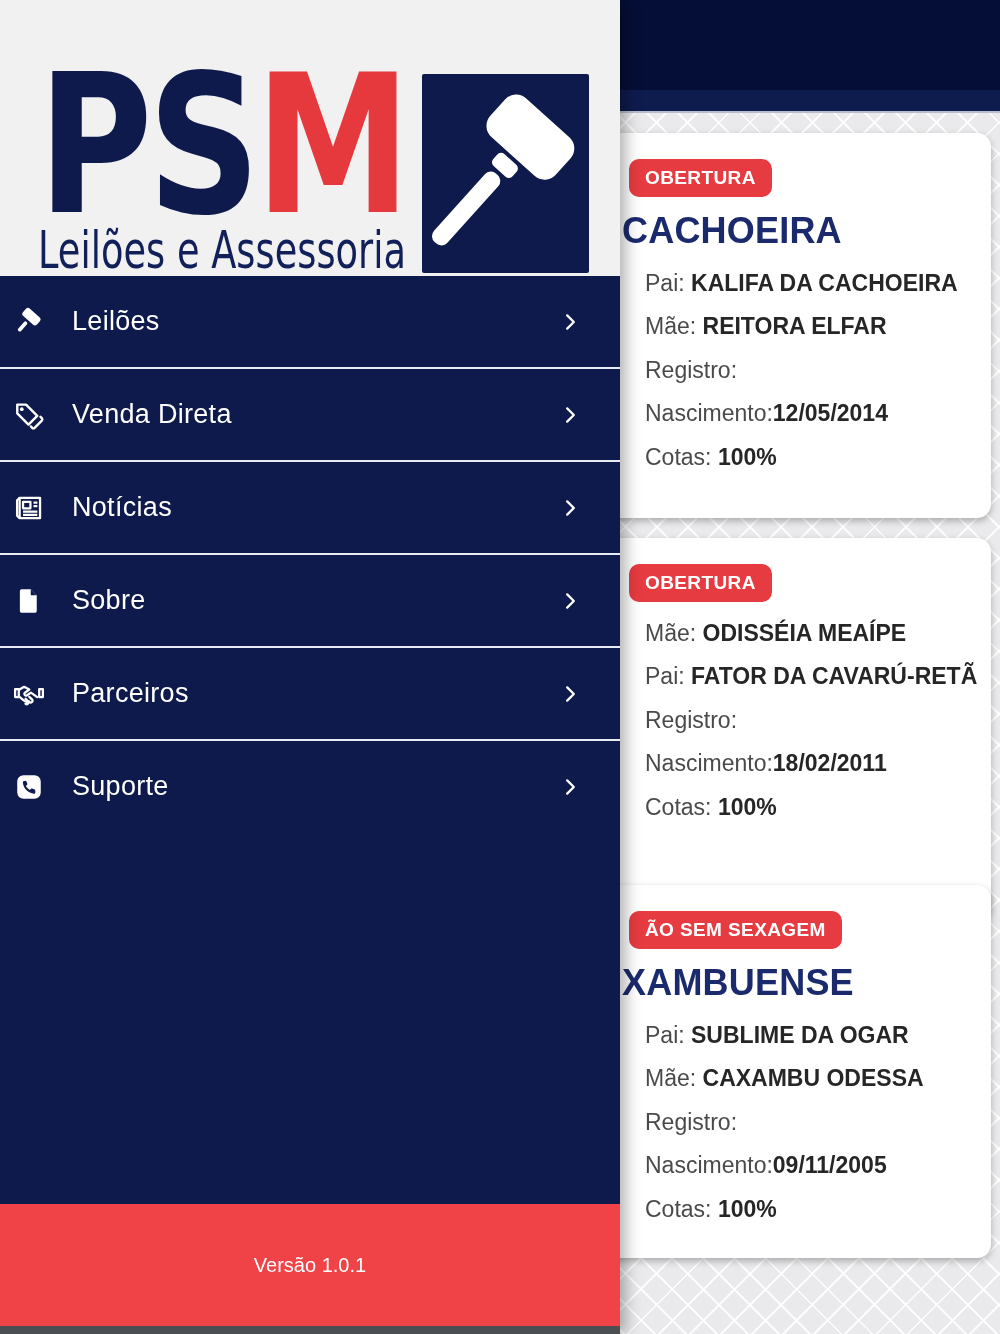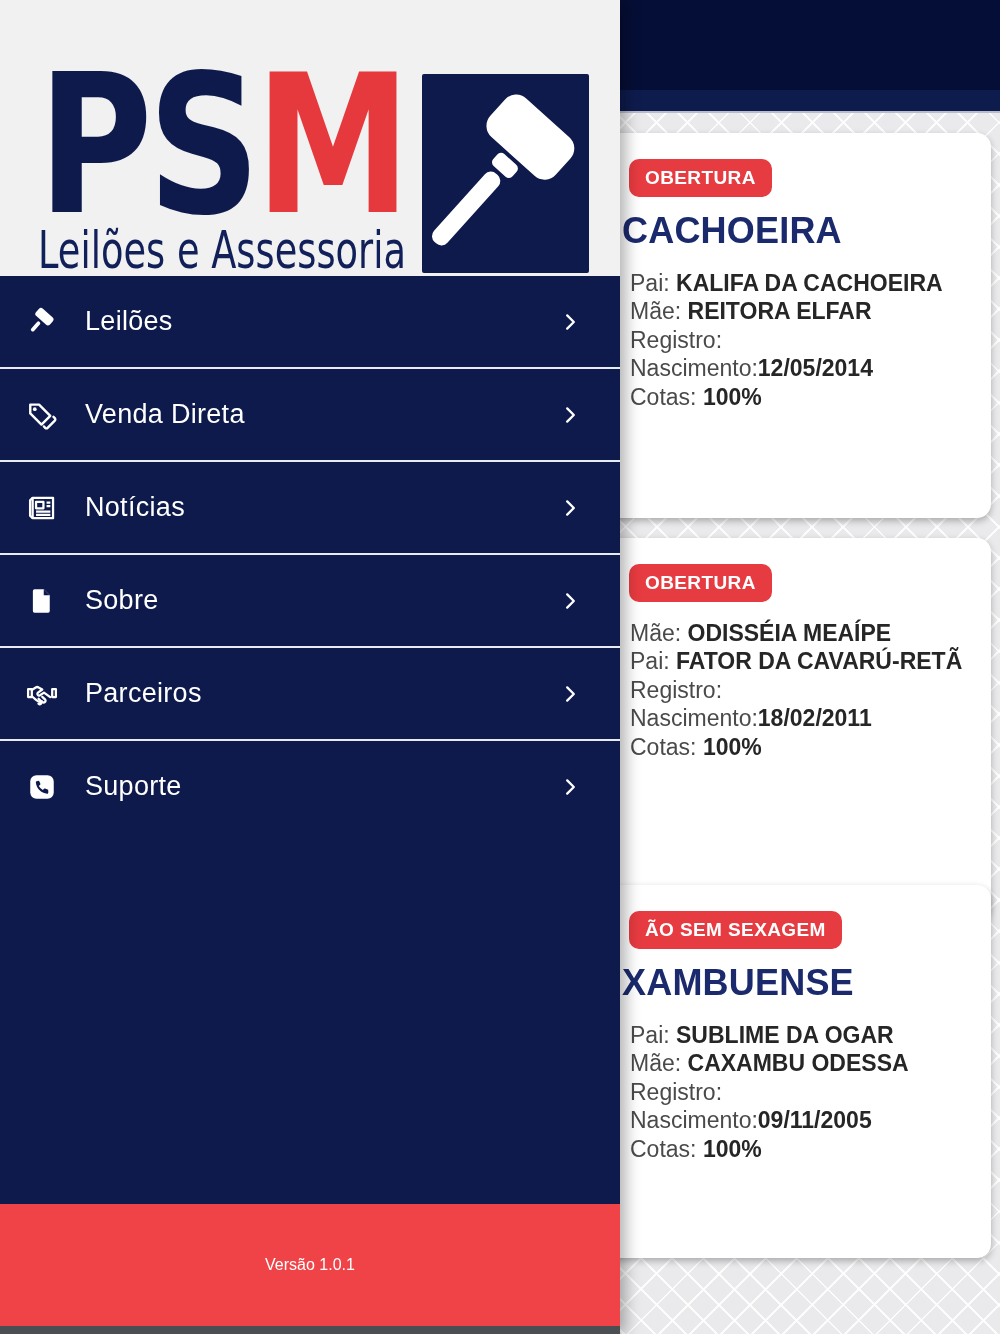--- a/index.html
+++ b/index.html
@@ -29,51 +29,51 @@
   .badge{
     display:inline-block;margin-left:-16px;padding:0 16px;height:38px;line-height:38px;
     background:#e63b41;color:#fff;font-size:19px;font-weight:bold;letter-spacing:.4px;
     border-radius:10px;white-space:nowrap;
   }
   .card-title{
     margin:13px 0 0 0;font-size:36px;font-weight:bold;color:#1b2a6d;letter-spacing:.2px;
     white-space:nowrap;
   }
   .fields{margin-top:17px;padding-left:8px;}
-  .field{margin:0;font-size:23px;line-height:28.4px;color:#4a4a4a;white-space:nowrap;}
+  .field{margin:15px;font-size:23px;line-height:28.4px;color:#4a4a4a;white-space:nowrap;}
   .field .val{font-weight:bold;color:#262626;}
 
   
   .drawer{
     position:absolute;left:0;top:0;width:620px;height:1334px;z-index:10;
     display:flex;flex-direction:column;
     box-shadow:6px 0 14px rgba(0,0,0,.30);
     background:#0d1a4b;
   }
   .logo-section{position:relative;height:276px;background:#f1f1f2;flex:0 0 auto;}
   .logo-psm{position:absolute;left:36px;top:62px;}
   .logo-subtitle{position:absolute;left:36px;top:222px;}
   .logo-gavel-box{position:absolute;left:422px;top:74px;width:167px;height:199px;background:#0d1a4b;border-radius:2px;}
 
   .menu{flex:0 0 auto;display:flex;flex-direction:column;background:#0d1a4b;}
   .menu-item{
-    height:93px;display:flex;align-items:center;padding-left:25px;
+    height:93px;display:flex;align-items:center;padding-left:12px;
     border-bottom:2px solid #e9ebf3;cursor:pointer;
   }
   .menu-item:last-child{border-bottom:none;height:91px;}
   .mi-icon{width:34px;height:34px;flex:0 0 auto;display:flex;align-items:center;justify-content:center;}
   .mi-label{margin-left:26px;color:#fff;font-size:27px;letter-spacing:.3px;}
   .mi-chevron{margin-left:auto;margin-right:38px;width:24px;height:24px;}
 
   .drawer-filler{flex:1 1 auto;background:#0d1a4b;}
   .drawer-footer{
     flex:0 0 auto;height:122px;background:#f04348;color:#fff;
     display:flex;flex-direction:column;align-items:center;justify-content:center;gap:7px;
   }
-  .footer-version{font-size:16px;}
+  .footer-version{font-size:20px;}
   .footer-copyright{font-size:29px;}
   .drawer-bottom-edge{flex:0 0 auto;height:8px;background:#4b4f54;}
 </style>
 </head>
 <body>
 
 <div class="screen">
 
   <div class="status-bar"></div>
   <div class="app-header"></div>

